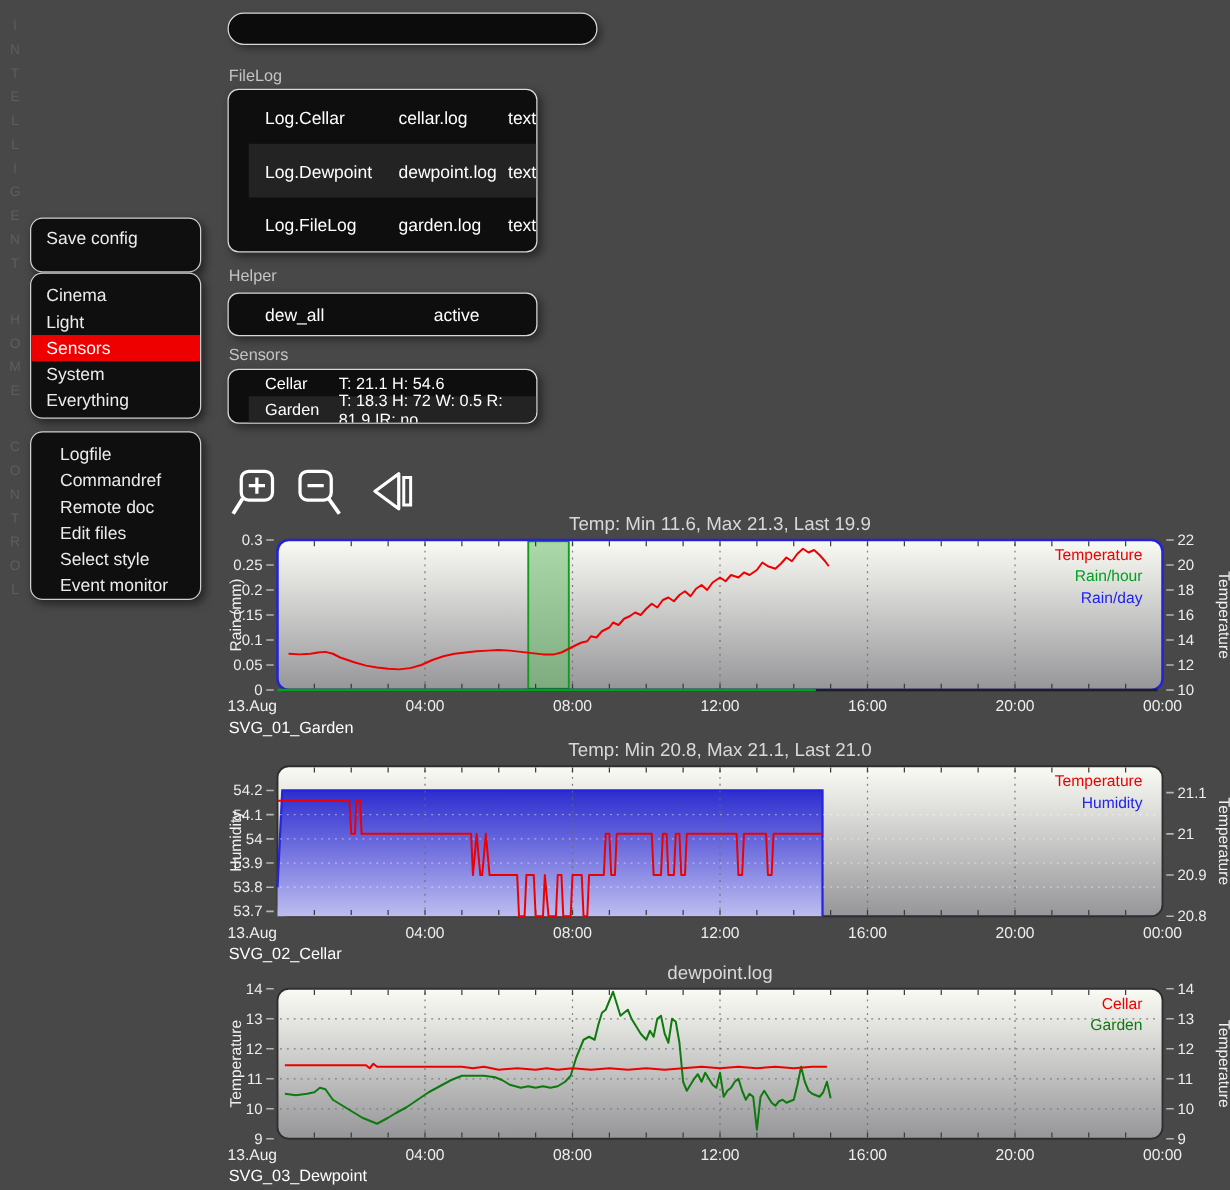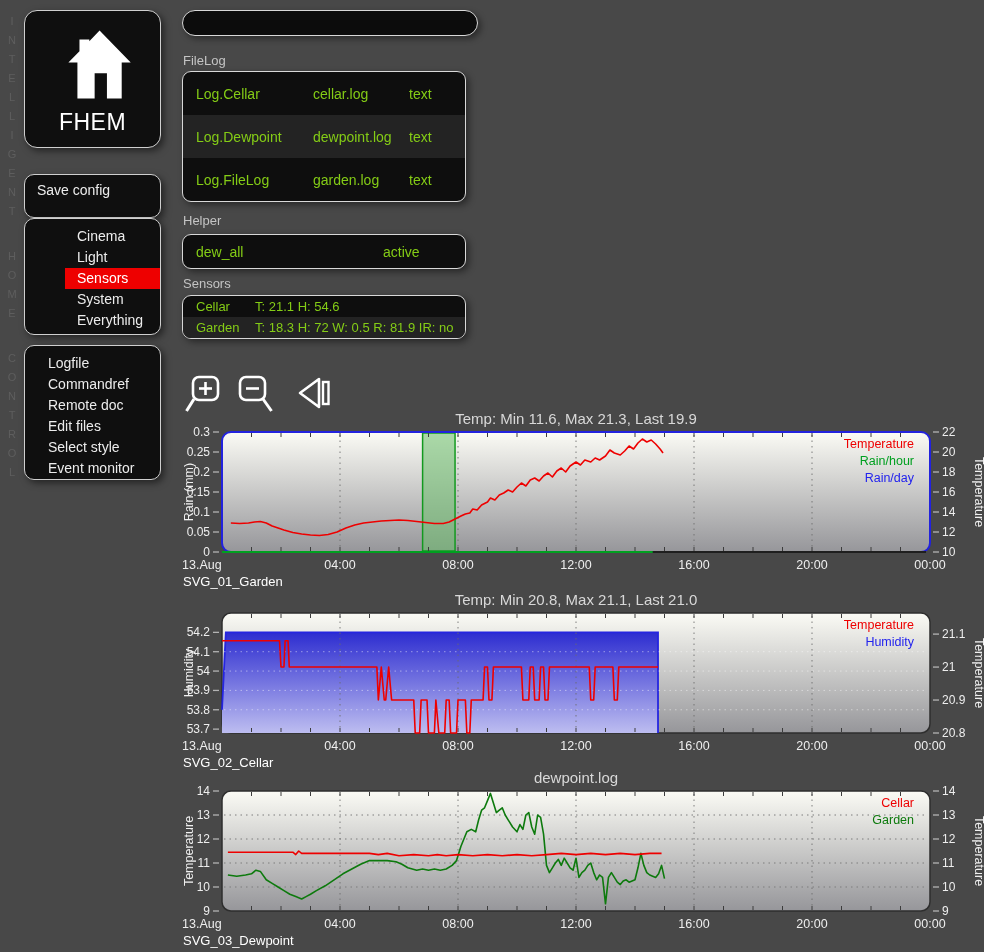--- a/index.html
+++ b/index.html
@@ -12,36 +12,36 @@
   #vtext .gap{height:26px;}
 
   
   .panel{position:absolute;left:24px;width:137px;background:#0f0f0f;border:1px solid #cfcfcf;
          border-radius:10px;box-shadow:3px 3px 7px rgba(0,0,0,.5);color:#ececec;box-sizing:border-box;}
   #logo-box{top:10px;height:138px;text-align:center;border-radius:13px;}
   #logo-box svg{display:block;margin:12px auto 0;}
   #logo-text{font-size:23px;color:#fff;letter-spacing:.5px;margin-top:2px;}
   #save-box{top:174px;height:44px;font-size:14px;line-height:31px;padding-left:12px;cursor:pointer;}
   .menu{padding:7px 0;}
-  #rooms-box{top:218px;height:117px;padding-left:40px;}
+  #rooms-box{top:218px;height:117px;}
   #tools-box{top:345px;height:135px;padding-left:11px;}
   .menu-item{font-size:14px;line-height:21px;padding-left:12px;cursor:pointer;white-space:nowrap;}
   .menu-item.selected{background:#ee0000;color:#fff;}
 
   
   #cmd-input{position:absolute;left:182px;top:10px;width:274px;height:24px;border-radius:13px;
              background:#0c0c0c;border:1.5px solid #d8d8d8;box-shadow:3px 3px 6px rgba(0,0,0,.4);
              color:#fff;padding:0 10px;font-size:14px;outline:none;}
 
   
   .sec-label{position:absolute;left:183px;color:#c4c4c4;font-size:13px;}
   #lbl-filelog{top:53px;} #lbl-helper{top:213px;} #lbl-sensors{top:276px;}
-  .table{position:absolute;left:182px;width:284px;background:#0e0e0e;border:1px solid #d8d8d8;
-         border-radius:9px;overflow:hidden;box-shadow:3px 3px 7px rgba(0,0,0,.45);color:#84cc16;
-         box-sizing:border-box;}
+  .table{position:absolute;left:182px;width:248px;background:#0e0e0e;border:1px solid #d8d8d8;
+         border-radius:9px;overflow:hidden;box-shadow:3px 3px 7px rgba(0,0,0,.45);color:#ffffff;
+         box-sizing:border-box;padding-left:16px;}
   #tbl-filelog{top:71px;} #tbl-helper{top:234px;} #tbl-sensors{top:295px;}
   .row{display:flex;align-items:center;cursor:pointer;}
   .row.alt{background:#232323;}
   .fl-row{height:43px;font-size:14px;}
   .fl-c1{width:130px;padding-left:13px;box-sizing:border-box;}
   .fl-c2{width:96px;}
   .fl-c3{flex:1;}
   .hp-row{height:33px;font-size:14px;}
   .hp-c1{flex:1;padding-left:13px;}
   .hp-c2{width:82px;}
@@ -83,26 +83,20 @@
       <div class="gap"></div>
       <div>C</div>
       <div>O</div>
       <div>N</div>
       <div>T</div>
       <div>R</div>
       <div>O</div>
       <div>L</div>
     </div>
 
-  <div id="logo-box" class="panel">
-    <svg width="82" height="84" viewBox="0 0 100 100">
-      <path d="M58 8 L96 47 L85 47 L85 91 L67 91 L67 60 L52 60 L52 91 L31 91 L31 47 L20 47 L33.5 33.2 L33.5 19 L45.5 19 L45.5 20.9 Z" fill="#ffffff"></path>
-    </svg>
-    <div id="logo-text">FHEM</div>
-  </div>
 
   <div id="save-box" class="panel">Save config</div>
 
   <div id="rooms-box" class="panel menu">
       <div class="menu-item">Cinema</div>
       <div class="menu-item">Light</div>
       <div class="menu-item selected">Sensors</div>
       <div class="menu-item">System</div>
       <div class="menu-item">Everything</div>
     </div>

